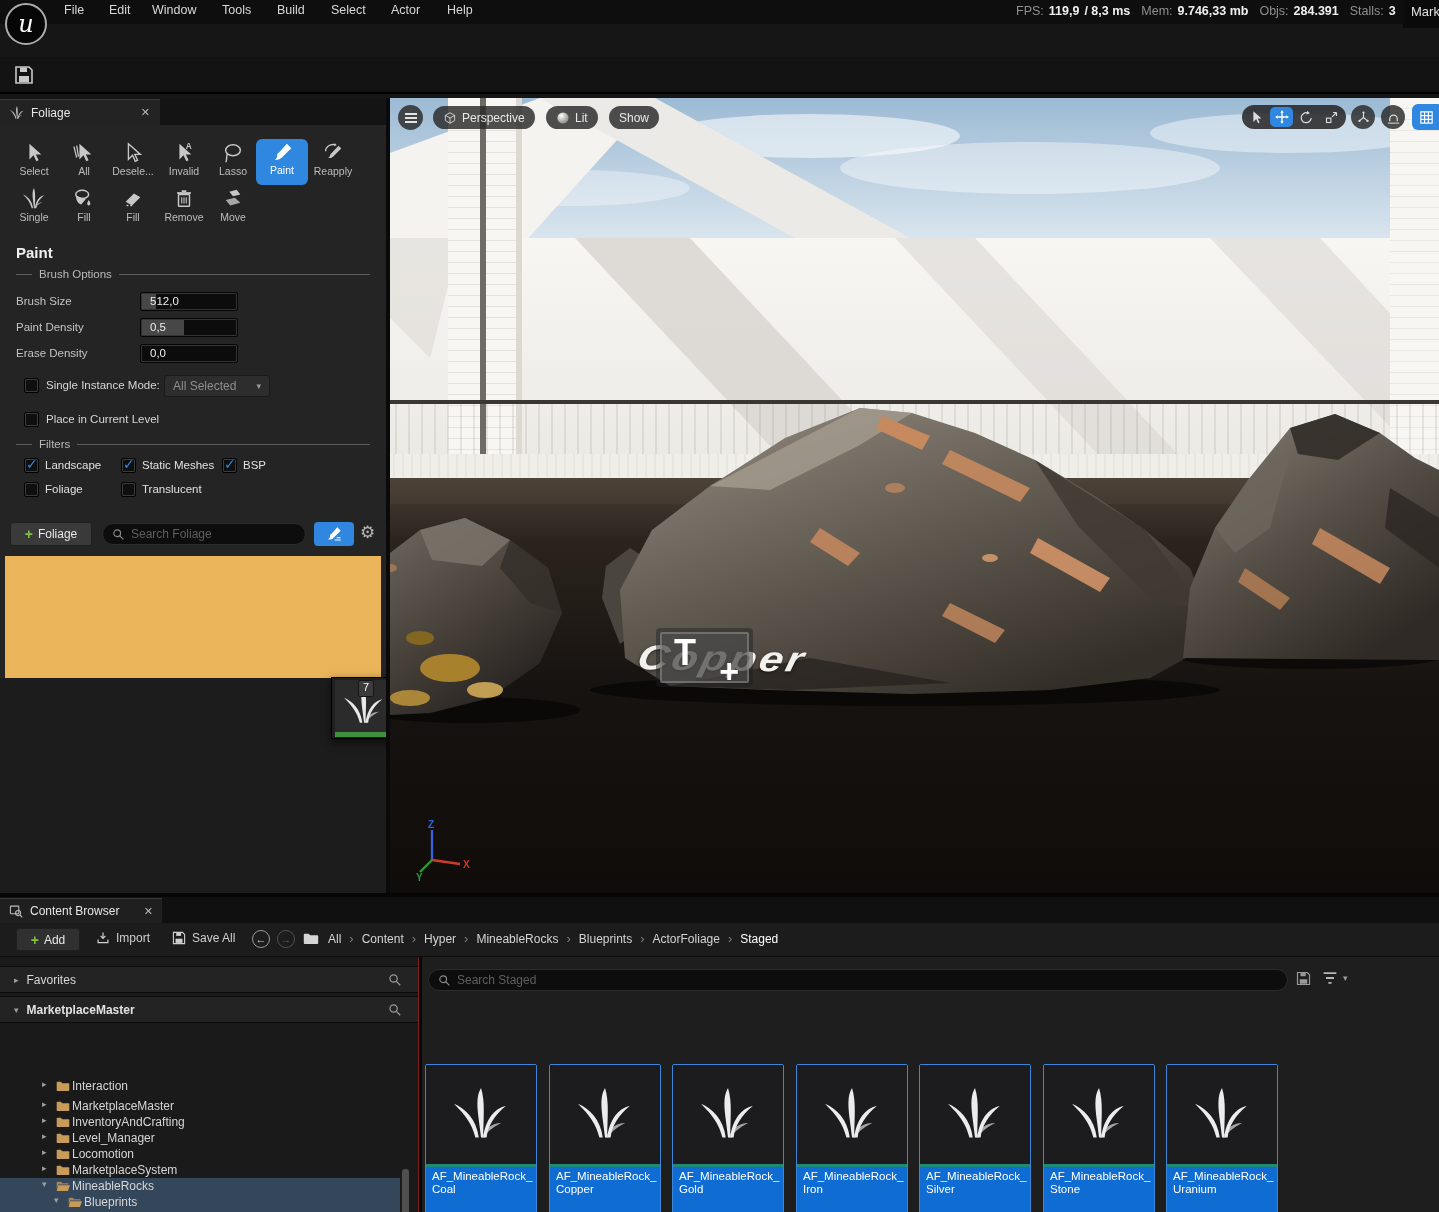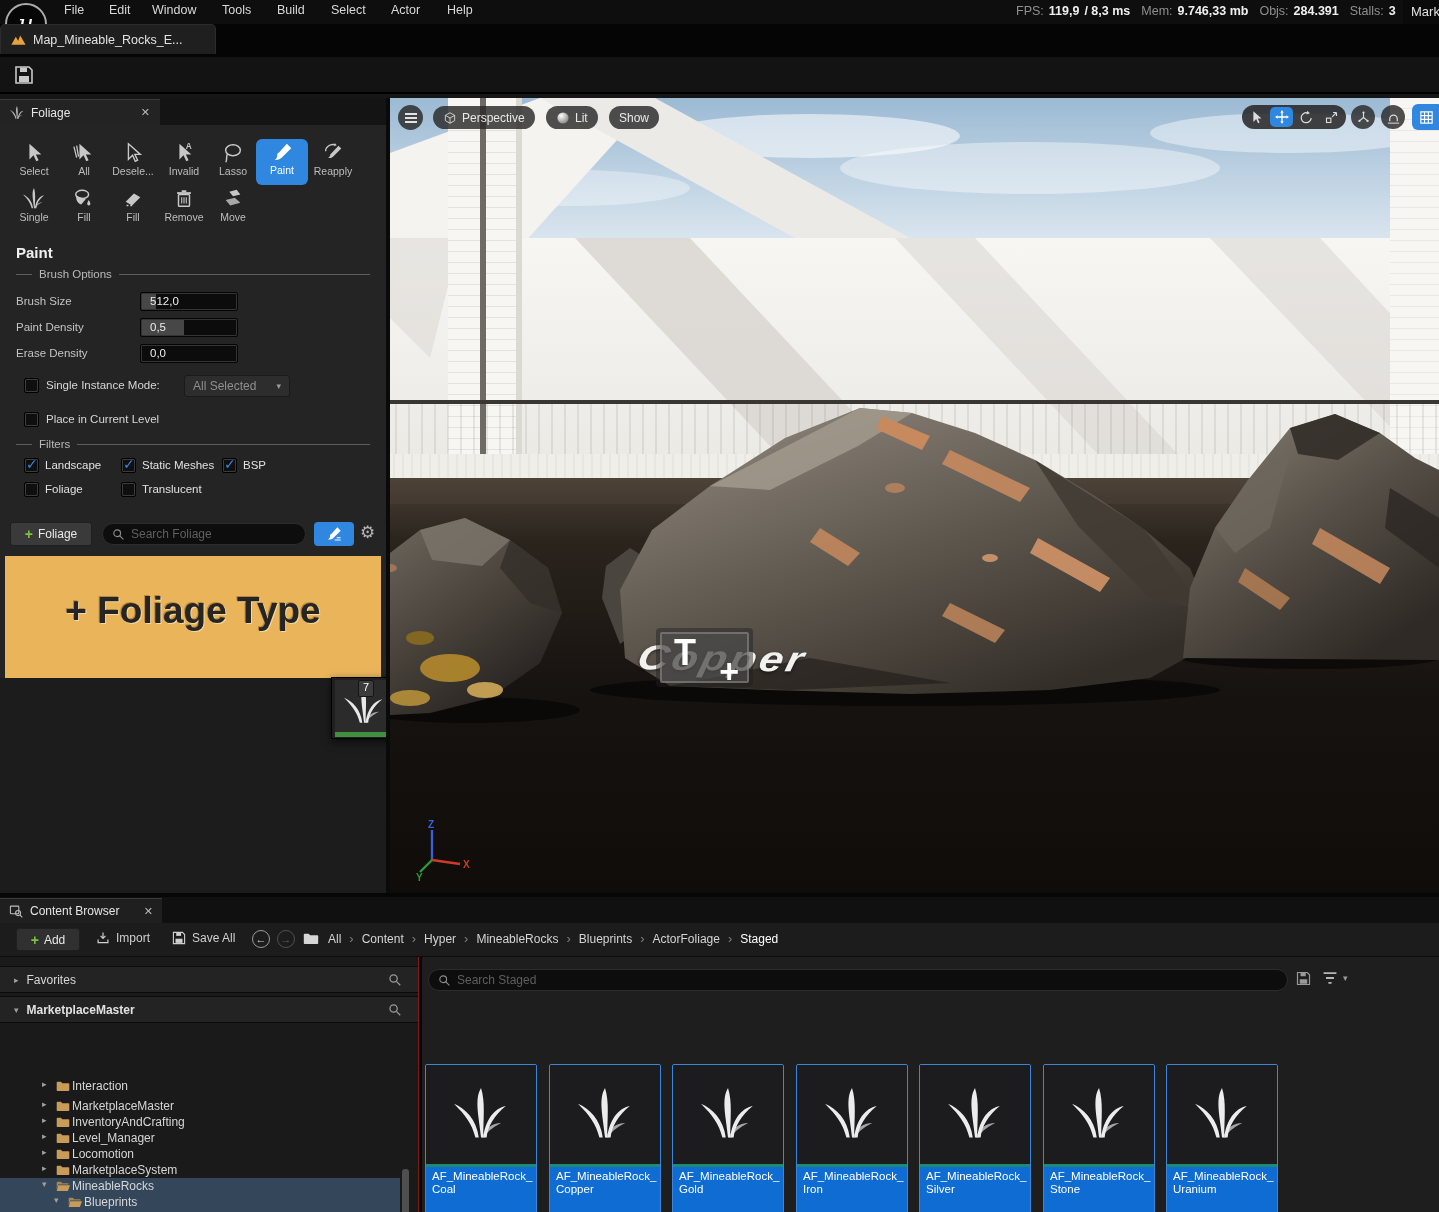--- a/index.html
+++ b/index.html
@@ -133,29 +133,20 @@
       <span style="margin-left:6px">Stalls:</span>
         <b>3</b>
     </div>
     <div class="abs" style="left:1403px;top:0;width:36px;height:28px;background:#0a0a0a;padding:4px 0 0 8px;font-size:13px;color:#e0e0e0;overflow:hidden;"><span>Mark</span></div>
   </div>
 
   <div class="abs" style="left:5px;top:3px;width:42px;height:42px;border-radius:50%;background:#060606;border:2px solid #ababab;display:flex;align-items:center;justify-content:center;">
     <span style="font-family:'DejaVu Serif','Liberation Serif',serif;font-style:italic;font-size:24px;color:#fff;">u</span>
   </div>
 
-  <div class="abs tabrow">
-    <div class="leveltab">
-      <svg width="15" height="13" viewBox="0 0 22 16">
-          <path fill="#e8a23c" d="M1 15 L7 4 L10.5 10 L13.5 2 L21 15 Z"></path>
-          <rect fill="#e8a23c" x="1" y="15" width="20" height="1"></rect>
-        </svg>
-      <span>Map_Mineable_Rocks_E...</span>
-    </div>
-  </div>
 
   <div class="abs toolbarrow">
     <span class="abs" style="left:14px;top:8px;color:#c9c9c9;"><svg width="20" height="20" viewBox="0 0 20 20">
           <use href="#sy-floppy"></use>
         </svg></span>
     <div class="vsep" style="left:52px"></div>
     <div class="abs tbtn" style="left:64px;top:62px;height:27px;background:#050505;border:1px solid #2f2f2f;border-radius:4px;padding:0 9px;">
       <svg width="15" height="15" viewBox="0 0 24 24" fill="#d8d8d8">
           <use href="#sy-grass"></use>
         </svg>
@@ -327,21 +318,21 @@
         <span class="val">0,5</span>
       </div>
 
     <div class="abs flabel" style="left:16px;top:249px;"><span>Erase Density</span></div>
     <div class="sld" style="left:140px;top:246px;">
         <span class="val">0,0</span>
       </div>
 
     <div class="cb" style="left:24px;top:280px;"></div>
     <div class="abs flabel" style="left:46px;top:281px;color:#d6d6d6;"><span>Single Instance Mode:</span></div>
-    <div class="ddown" style="left:184px;top:277px;width:106px;">
+    <div class="ddown" style="left:164px;top:277px;width:106px;">
         <span>All Selected</span>
         <span class="chev">▾</span>
       </div>
 
     <div class="cb" style="left:24px;top:314px;"></div>
     <div class="abs flabel" style="left:46px;top:315px;color:#d6d6d6;"><span>Place in Current Level</span></div>
 
     <div class="abs divider" style="left:16px;top:340px;width:354px;">
         <span>Filters</span>
       </div>
@@ -375,21 +366,20 @@
     </div>
     <div class="abs" style="left:314px;top:424px;width:40px;height:24px;background:#2f87e0;border-radius:4px;display:flex;align-items:center;justify-content:center;">
       <svg width="16" height="16" viewBox="0 0 24 24" fill="#fff">
           <use href="#sy-brush"></use>
           <path d="M13 21 h9 M16 17.5 h6" stroke="#fff" stroke-width="1.6"></path>
         </svg>
     </div>
     <span class="abs" style="left:360px;top:424px;font-size:17px;color:#b5b5b5;">⚙</span>
 
     <div class="droparea">
-      <div class="dropbig"><span>+ Foliage Type</span></div>
     </div>
     <div class="abs" style="left:0;top:580px;width:386px;height:215px;background:#1c1c1c;"></div>
 
     <div class="dragtip">
       <div class="abs" style="left:3px;top:2px;width:58px;height:57px;background:#2b2b2b;">
         <svg width="40" height="40" viewBox="0 0 24 24" fill="#e8e8e8" style="margin:6px 0 0 9px;">
             <use href="#sy-grass"></use>
           </svg>
         <div class="abs" style="left:0;bottom:0;width:100%;height:5px;background:#3f8f3f;"></div>
         <div class="abs" style="left:23px;top:0;width:16px;height:17px;background:#3c3c3c;border:1px solid #161616;border-radius:2px;color:#fff;font-size:11px;text-align:center;"><span>7</span></div>

